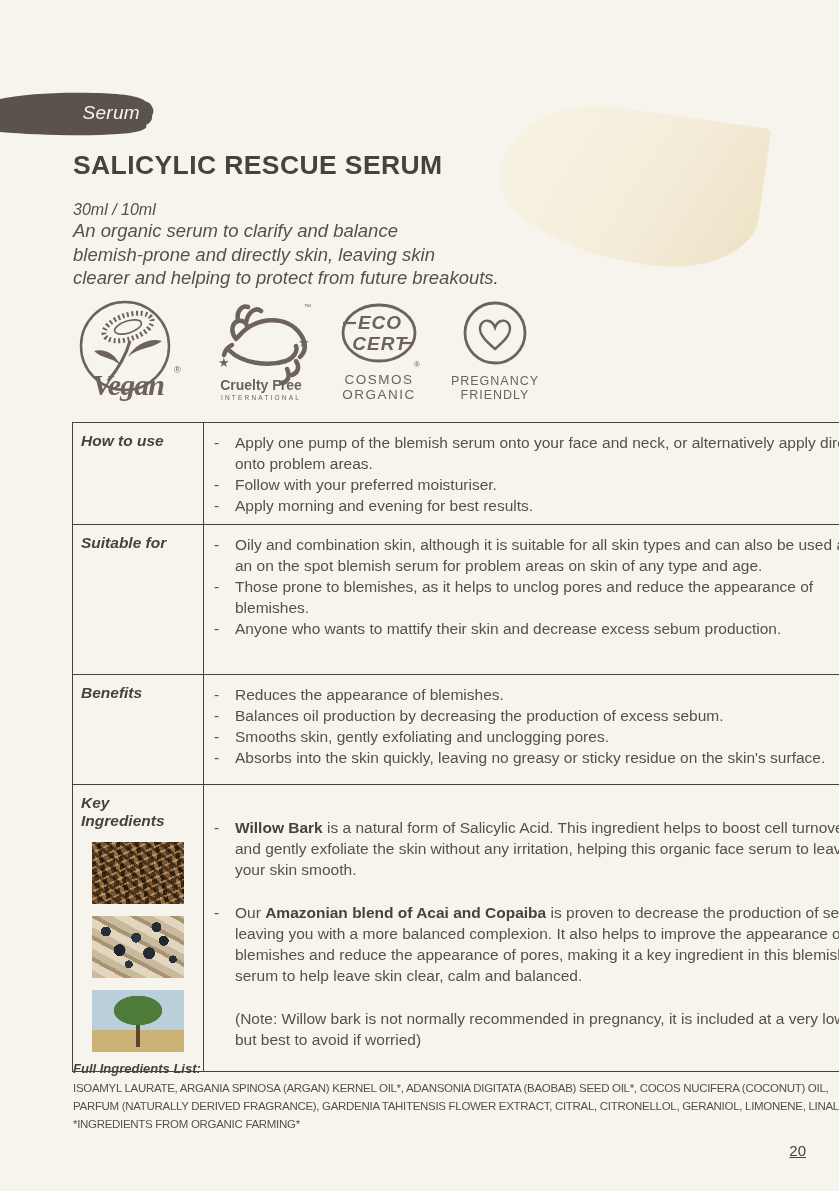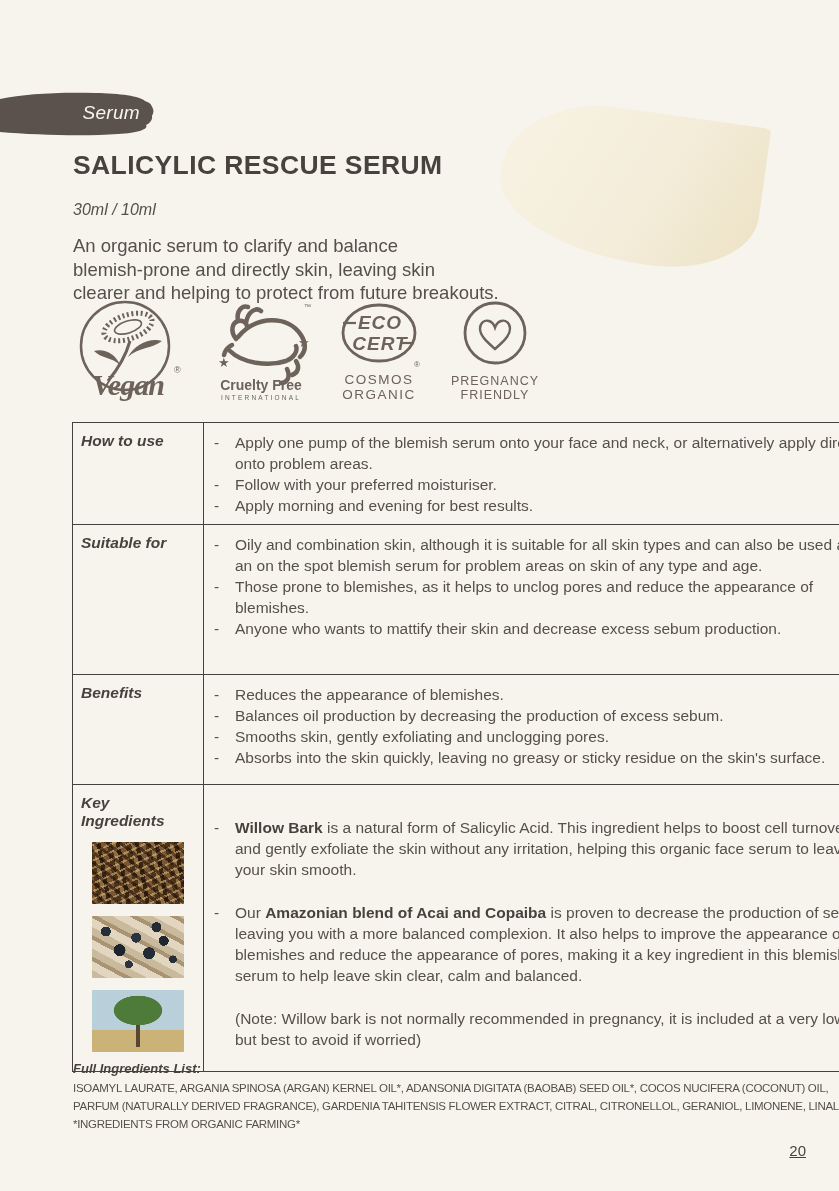--- a/index.html
+++ b/index.html
@@ -19,21 +19,21 @@
 
   
   .smear{position:absolute;left:500px;top:110px;width:262px;height:152px;transform:rotate(8deg);
     border-radius:62% 4% 60% 92% / 78% 4% 62% 70%;
     background:linear-gradient(115deg,#f7f1e1 15%,var(--smear) 55%,#eee4c9 92%);}
 
   
   .header{position:absolute;left:73px;top:150px;width:440px;}
   .product-title{font-size:26.5px;font-weight:700;letter-spacing:.4px;color:var(--heading);}
   .product-sizes{font-style:italic;font-size:16px;margin-top:20px;}
-  .product-desc{font-size:18.5px;line-height:23.5px;margin-top:15px;}
+  .product-desc{font-style:italic;font-size:18.5px;line-height:23.5px;}
 
   
   .logos{position:absolute;left:70px;top:299px;display:flex;gap:20px;align-items:flex-start;}
   .logos svg{display:block;}
   .logos text{fill:var(--logo);font-family:"Liberation Sans",sans-serif;}
   .logos .stroke{stroke:var(--logo);fill:none;}
   .logos .fill{fill:var(--logo);}
   text.vegan-word{font-family:"Liberation Serif",serif;font-style:italic;font-weight:bold;}
 
   

